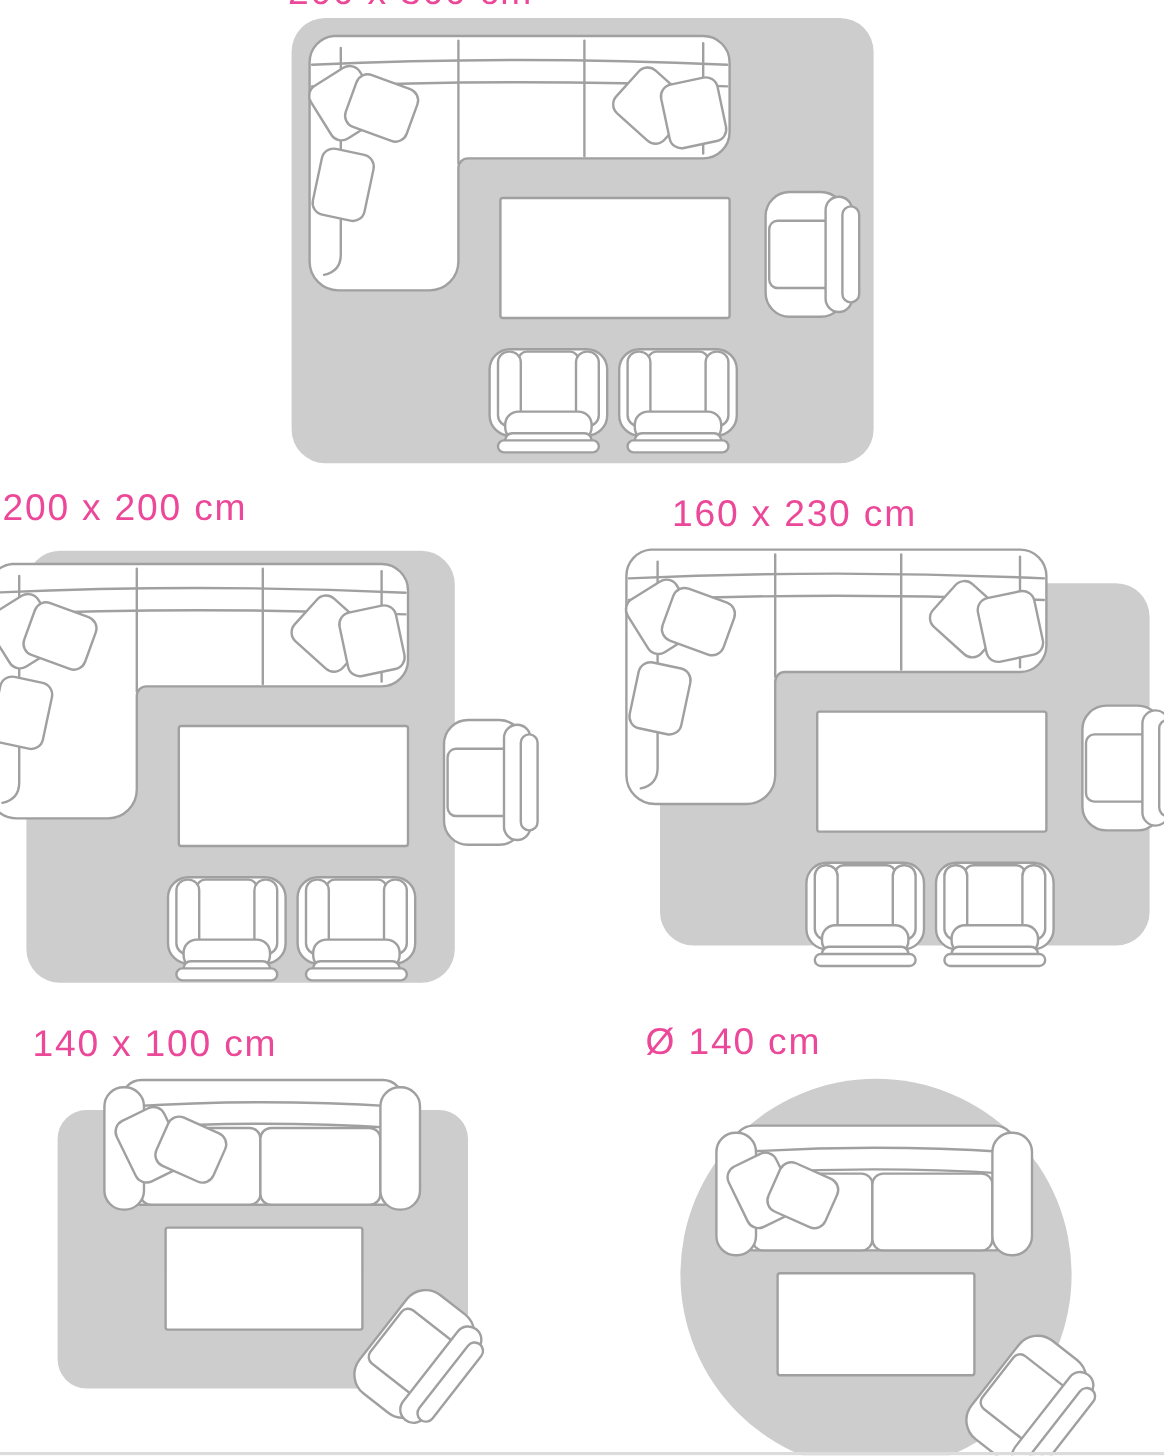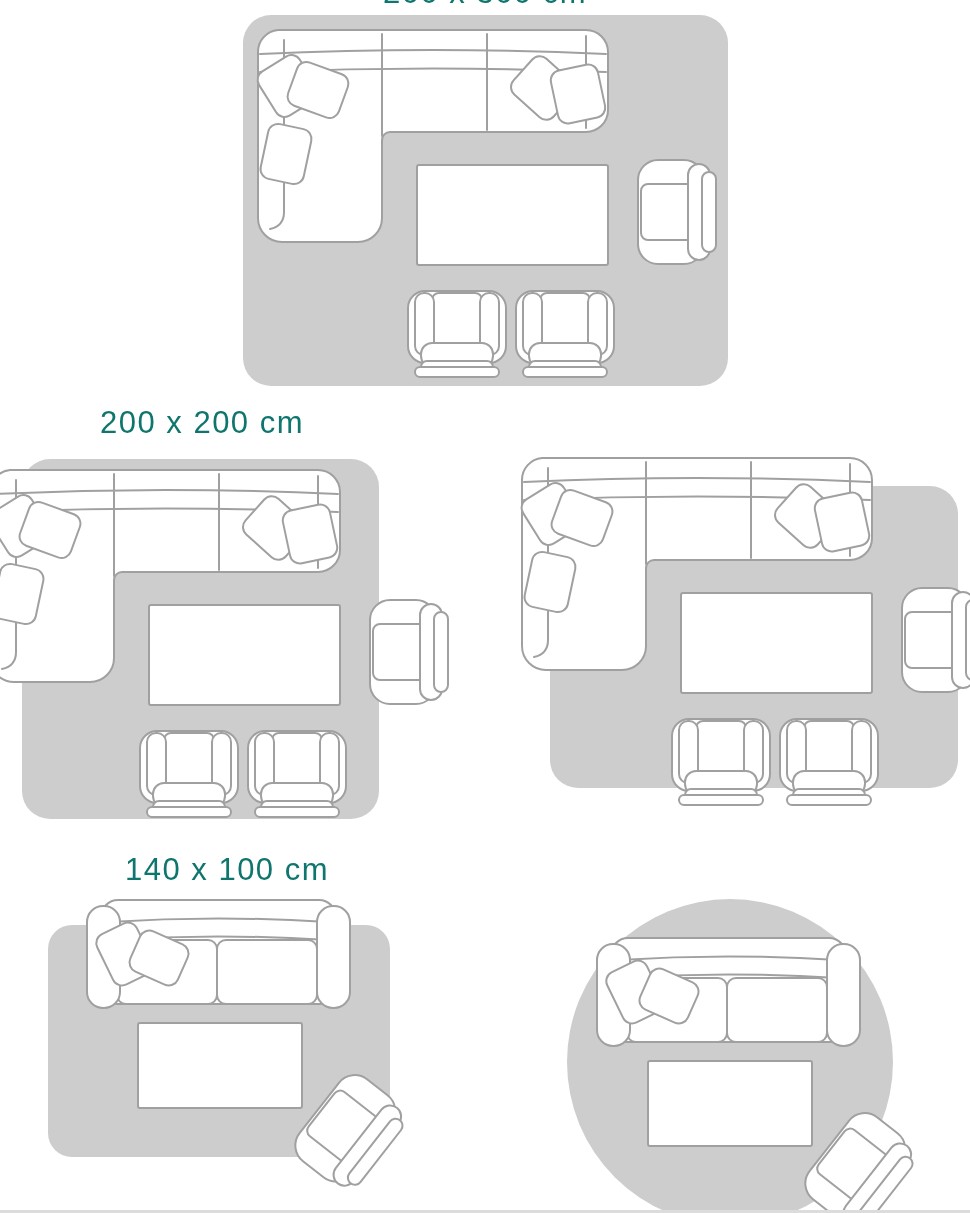--- a/index.html
+++ b/index.html
@@ -6,23 +6,23 @@
   .screen{
     position:relative;width:970px;height:1213px;overflow:hidden;
     background:#ffffff;font-family:"Liberation Sans",sans-serif;
   }
   .diagram{position:absolute;}
   svg{overflow:visible;display:block;}
   .rug{fill:#cdcdcd;}
   .f{fill:#ffffff;stroke:#a0a0a0;stroke-width:2;stroke-linejoin:round;}
   .l{fill:none;stroke:#a0a0a0;stroke-width:2;stroke-linecap:round;}
   .size-label{
-    position:absolute;text-align:center;
+    position:absolute;
     font-size:31px;line-height:1.05;letter-spacing:1.5px;
-    color:#0f766e;white-space:nowrap;
+    color:#ec4899;white-space:nowrap;
   }
   .bottom-divider{
     position:absolute;left:0;bottom:0;width:100%;height:3px;background:#dcdcdc;
   }
 </style>
 </head>
 <body>
 
 <div class="screen">
 
@@ -98,36 +98,38 @@
   <div class="size-label" style="left:240px;top:-23px;width:490px">200 x 300 cm</div>
 
   <div class="diagram" style="left:240px;top:8px">
     <svg width="490" height="382" viewBox="0 0 490 382">
       <rect class="rug" x="3" y="7" width="485" height="371" rx="28"></rect>
       <use href="#set-large"></use>
     </svg>
   </div>
 
   <div class="size-label" style="left:2px;top:407px;width:400px">200 x 200 cm</div>
+  <div class="size-label" style="left:560px;top:412px;width:400px">160 x 230 cm</div>
 
   <div class="diagram" style="left:0px;top:455px">
     <svg width="440" height="370" viewBox="0 0 440 370">
       <rect class="rug" x="22" y="4" width="357" height="360" rx="28"></rect>
       <use href="#set-large" transform="translate(-28 -7)"></use>
     </svg>
   </div>
 
   <div class="diagram" style="left:500px;top:455px">
     <svg width="470" height="370" viewBox="0 0 470 370">
       <rect class="rug" x="50" y="31" width="408" height="302" rx="28"></rect>
       <use href="#set-large" transform="translate(4 -19)"></use>
     </svg>
   </div>
 
   <div class="size-label" style="left:27px;top:854px;width:400px">140 x 100 cm</div>
+  <div class="size-label" style="left:538px;top:852px;width:400px">Ø 140 cm</div>
 
   <div class="diagram" style="left:28px;top:890px">
     <svg width="390" height="312" viewBox="0 0 390 312">
       <rect class="rug" x="20" y="35" width="342" height="232" rx="24"></rect>
       <use href="#set-small" transform="translate(59 10)"></use>
     </svg>
   </div>
 
   <div class="diagram" style="left:560px;top:890px">
     <svg width="410" height="326" viewBox="0 0 410 326">

